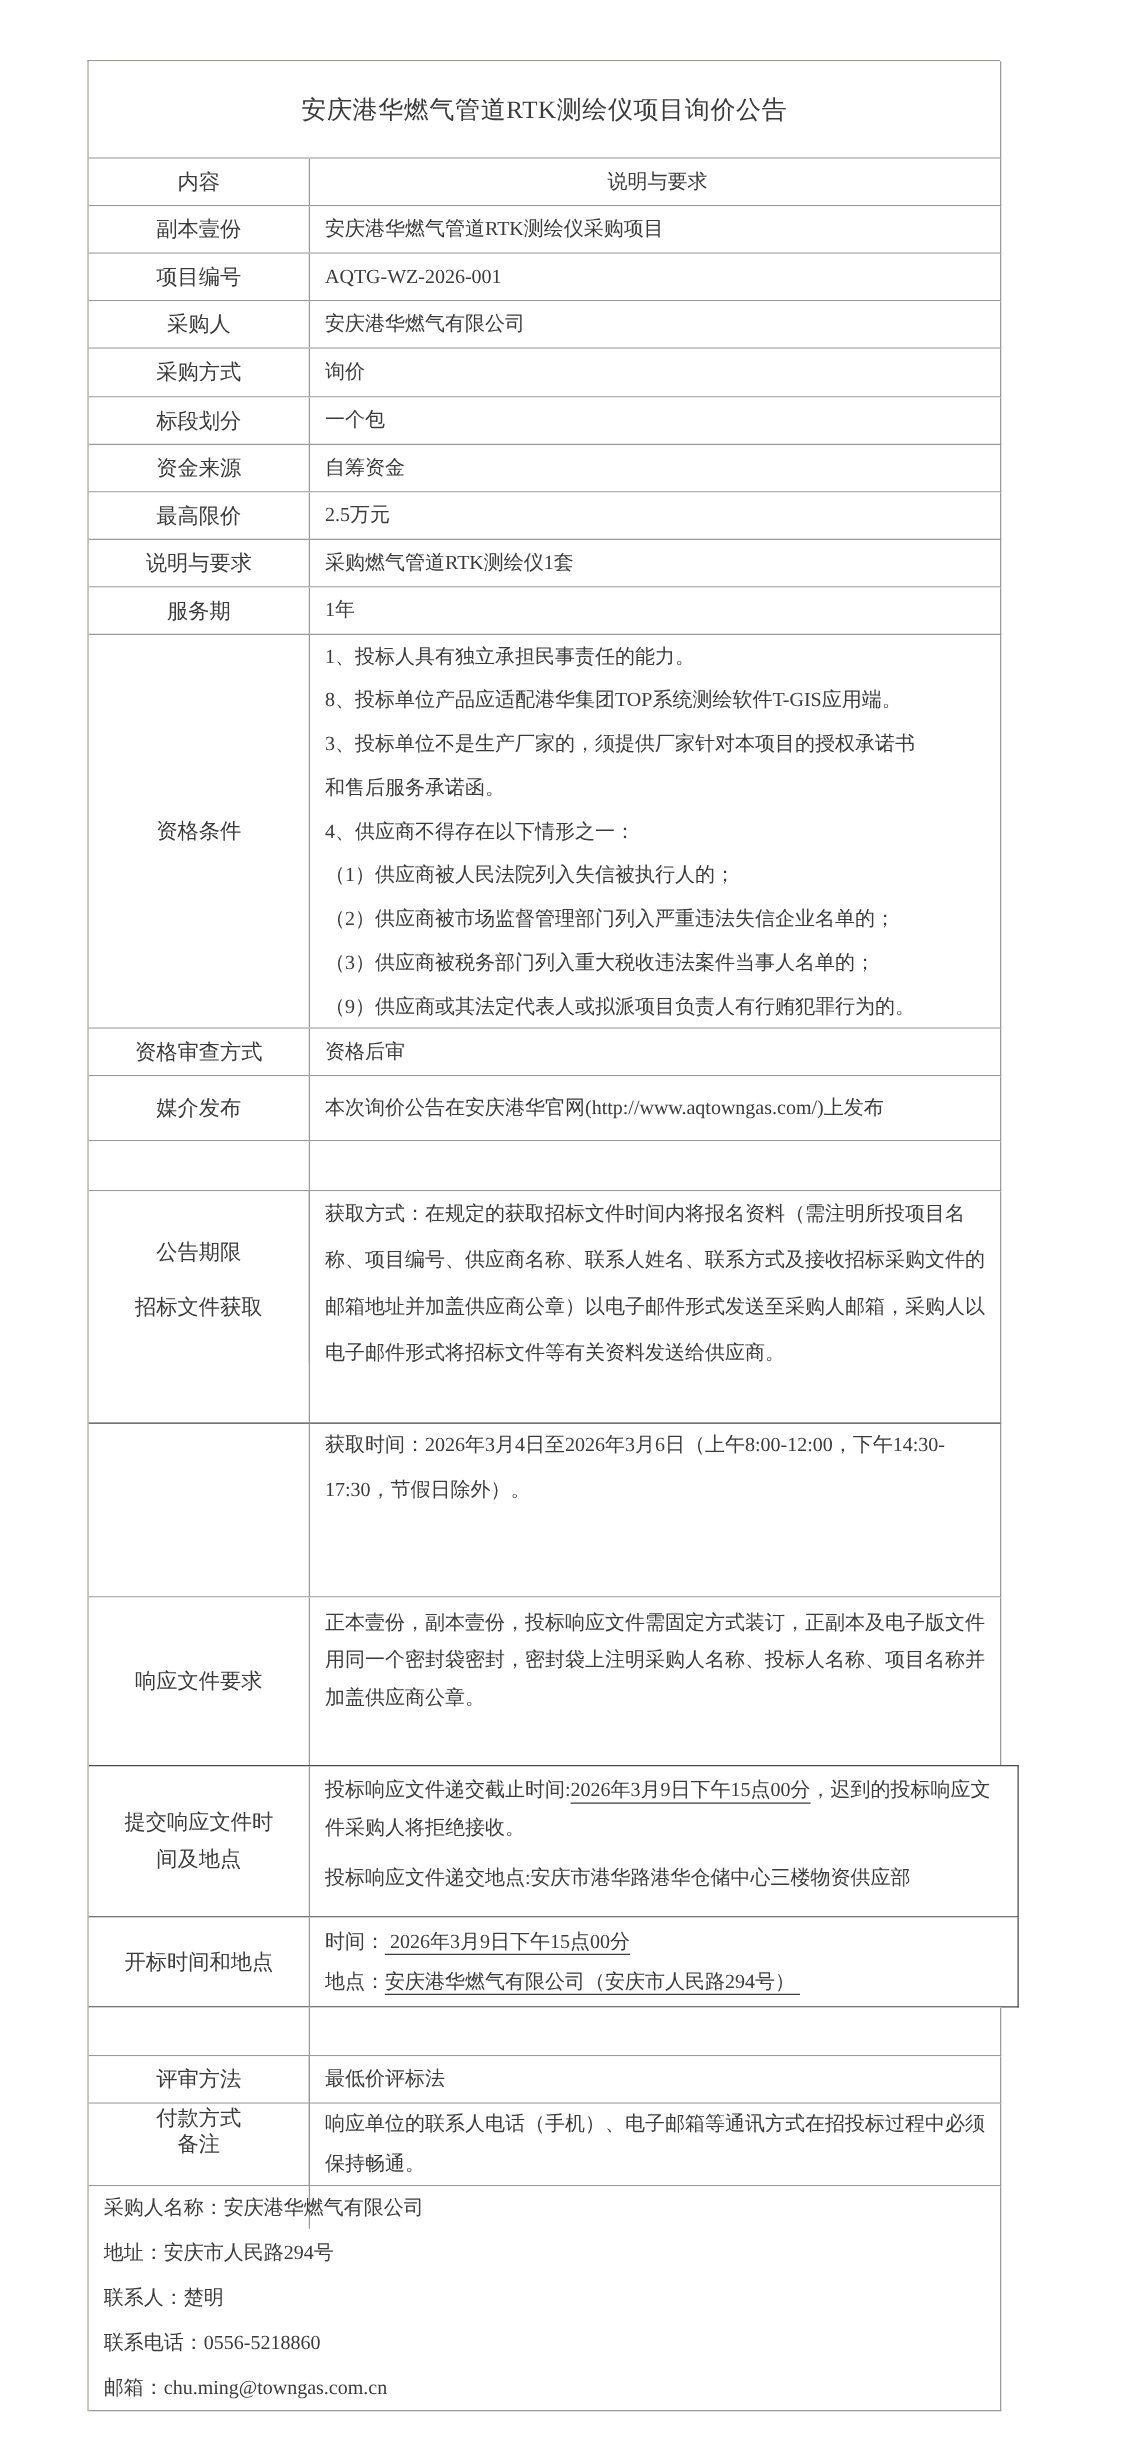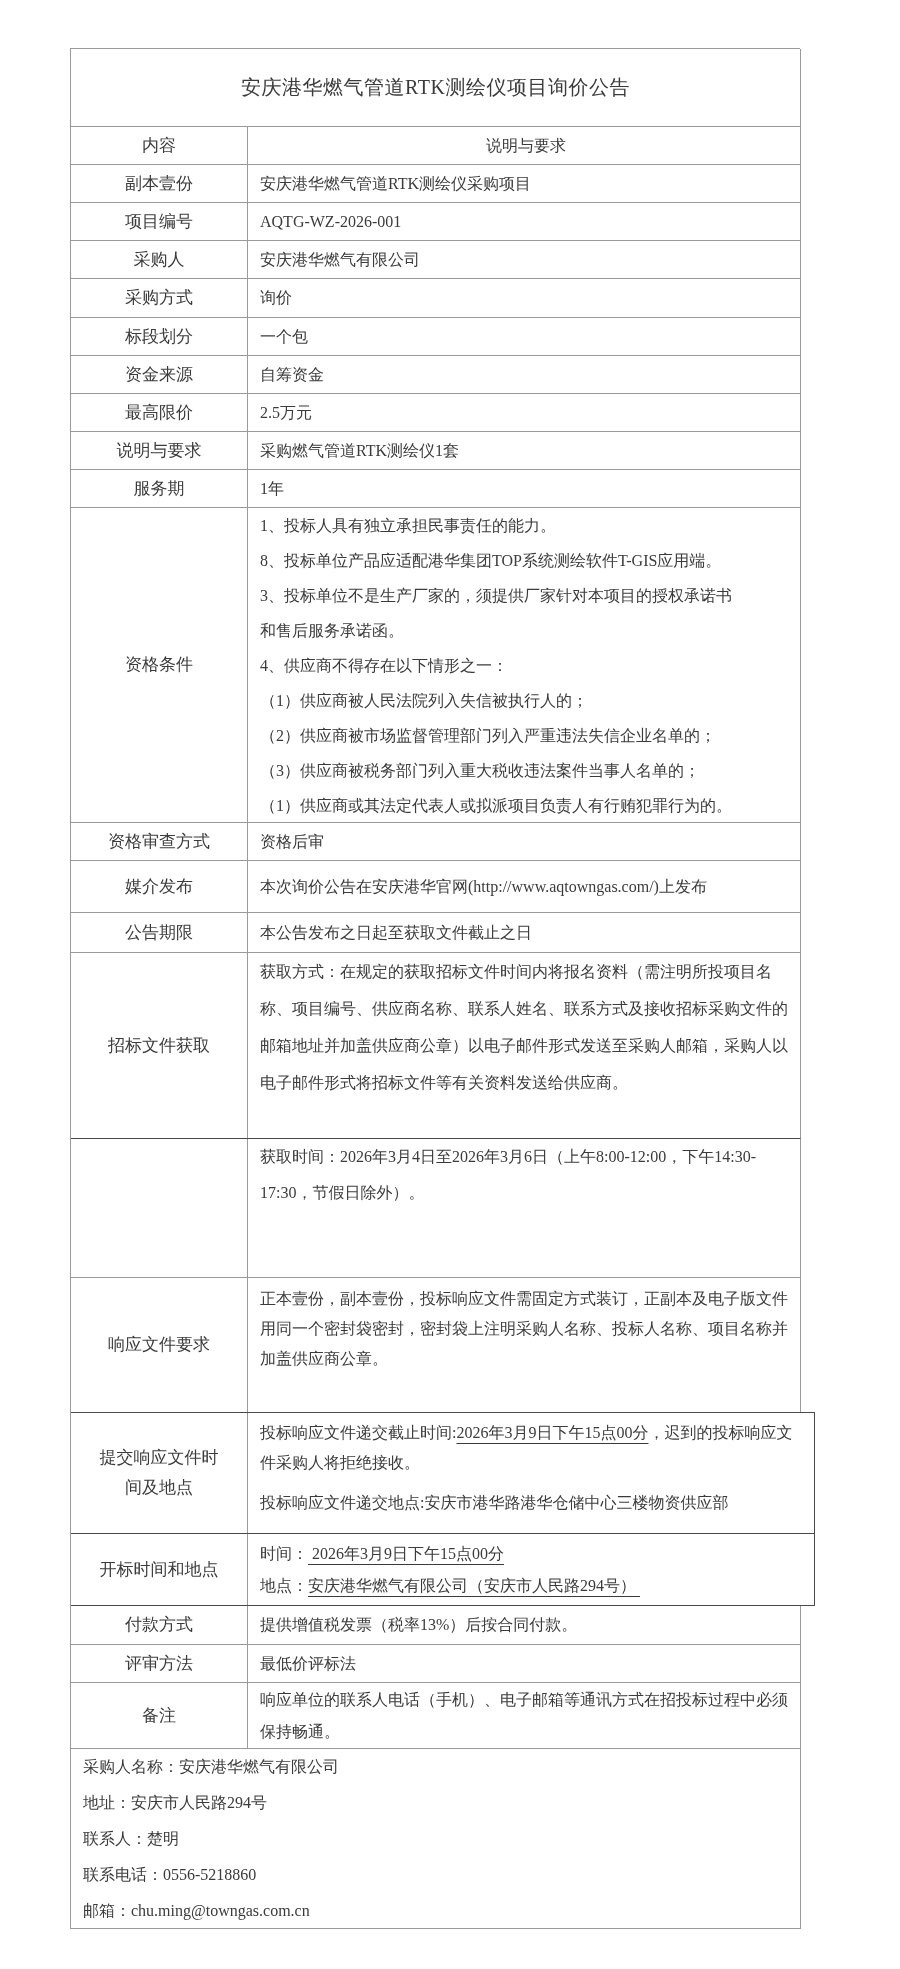--- a/index.html
+++ b/index.html
@@ -125,36 +125,36 @@
       <div class="label-cell">资格条件</div>
       <div class="content-cell top" style="--lh: 35px;">
         <div class="ln">1、投标人具有独立承担民事责任的能力。</div>
         <div class="ln">8、投标单位产品应适配港华集团TOP系统测绘软件T-GIS应用端。</div>
         <div class="ln">3、投标单位不是生产厂家的，须提供厂家针对本项目的授权承诺书</div>
         <div class="ln">和售后服务承诺函。</div>
         <div class="ln">4、供应商不得存在以下情形之一：</div>
         <div class="ln">（1）供应商被人民法院列入失信被执行人的；</div>
         <div class="ln">（2）供应商被市场监督管理部门列入严重违法失信企业名单的；</div>
         <div class="ln">（3）供应商被税务部门列入重大税收违法案件当事人名单的；</div>
-        <div class="ln">（1）供应商或其法定代表人或拟派项目负责人有行贿犯罪行为的。</div>
+        <div class="ln">（9）供应商或其法定代表人或拟派项目负责人有行贿犯罪行为的。</div>
       </div>
     </div>
     <div class="row" style="height: 38px;">
       <div class="label-cell">资格审查方式</div>
       <div class="content-cell">
         <div class="ln">资格后审</div>
       </div>
     </div>
     <div class="row" style="height: 52px;">
       <div class="label-cell">媒介发布</div>
       <div class="content-cell">
         <div class="ln">本次询价公告在安庆港华官网(http://www.aqtowngas.com/)上发布</div>
       </div>
     </div>
-    <div class="row" style="height: 40px;">
+    <div class="row" style="height: 40px; flex-direction: column;">
       <div class="label-cell">公告期限</div>
       <div class="content-cell">
         <div class="ln">本公告发布之日起至获取文件截止之日</div>
       </div>
     </div>
     <div class="row no-bb" style="height: 185px;">
       <div class="label-cell">招标文件获取</div>
       <div class="content-cell top" style="--lh: 37px;">
         <div class="ln">获取方式：在规定的获取招标文件时间内将报名资料（需注明所投项目名称、项目编号、供应商名称、联系人姓名、联系方式及接收招标采购文件的邮箱地址并加盖供应商公章）以电子邮件形式发送至采购人邮箱，采购人以电子邮件形式将招标文件等有关资料发送给供应商。</div>
       </div>
@@ -181,21 +181,21 @@
         <div class="ln" style="margin-top: 10px;"><span>投标响应文件递交地点:安庆市港华路港华仓储中心三楼物资供应部</span></div>
       </div>
     </div>
     <div class="row extend dark-right dark-bb" style="height: 72px;">
       <div class="label-cell">开标时间和地点</div>
       <div class="content-cell" style="--lh: 32px;">
         <div class="ln"><span>时间：</span><span class="u"> 2026年3月9日下午15点00分</span></div>
         <div class="ln"><span>地点：</span><span class="u">安庆港华燃气有限公司（安庆市人民路294号） </span></div>
       </div>
     </div>
-    <div class="row" style="height: 39px;">
+    <div class="row" style="height: 39px; flex-direction: column;">
       <div class="label-cell">付款方式</div>
       <div class="content-cell">
         <div class="ln">提供增值税发票（税率13%）后按合同付款。</div>
       </div>
     </div>
     <div class="row" style="height: 38px;">
       <div class="label-cell">评审方法</div>
       <div class="content-cell">
         <div class="ln">最低价评标法</div>
       </div>

